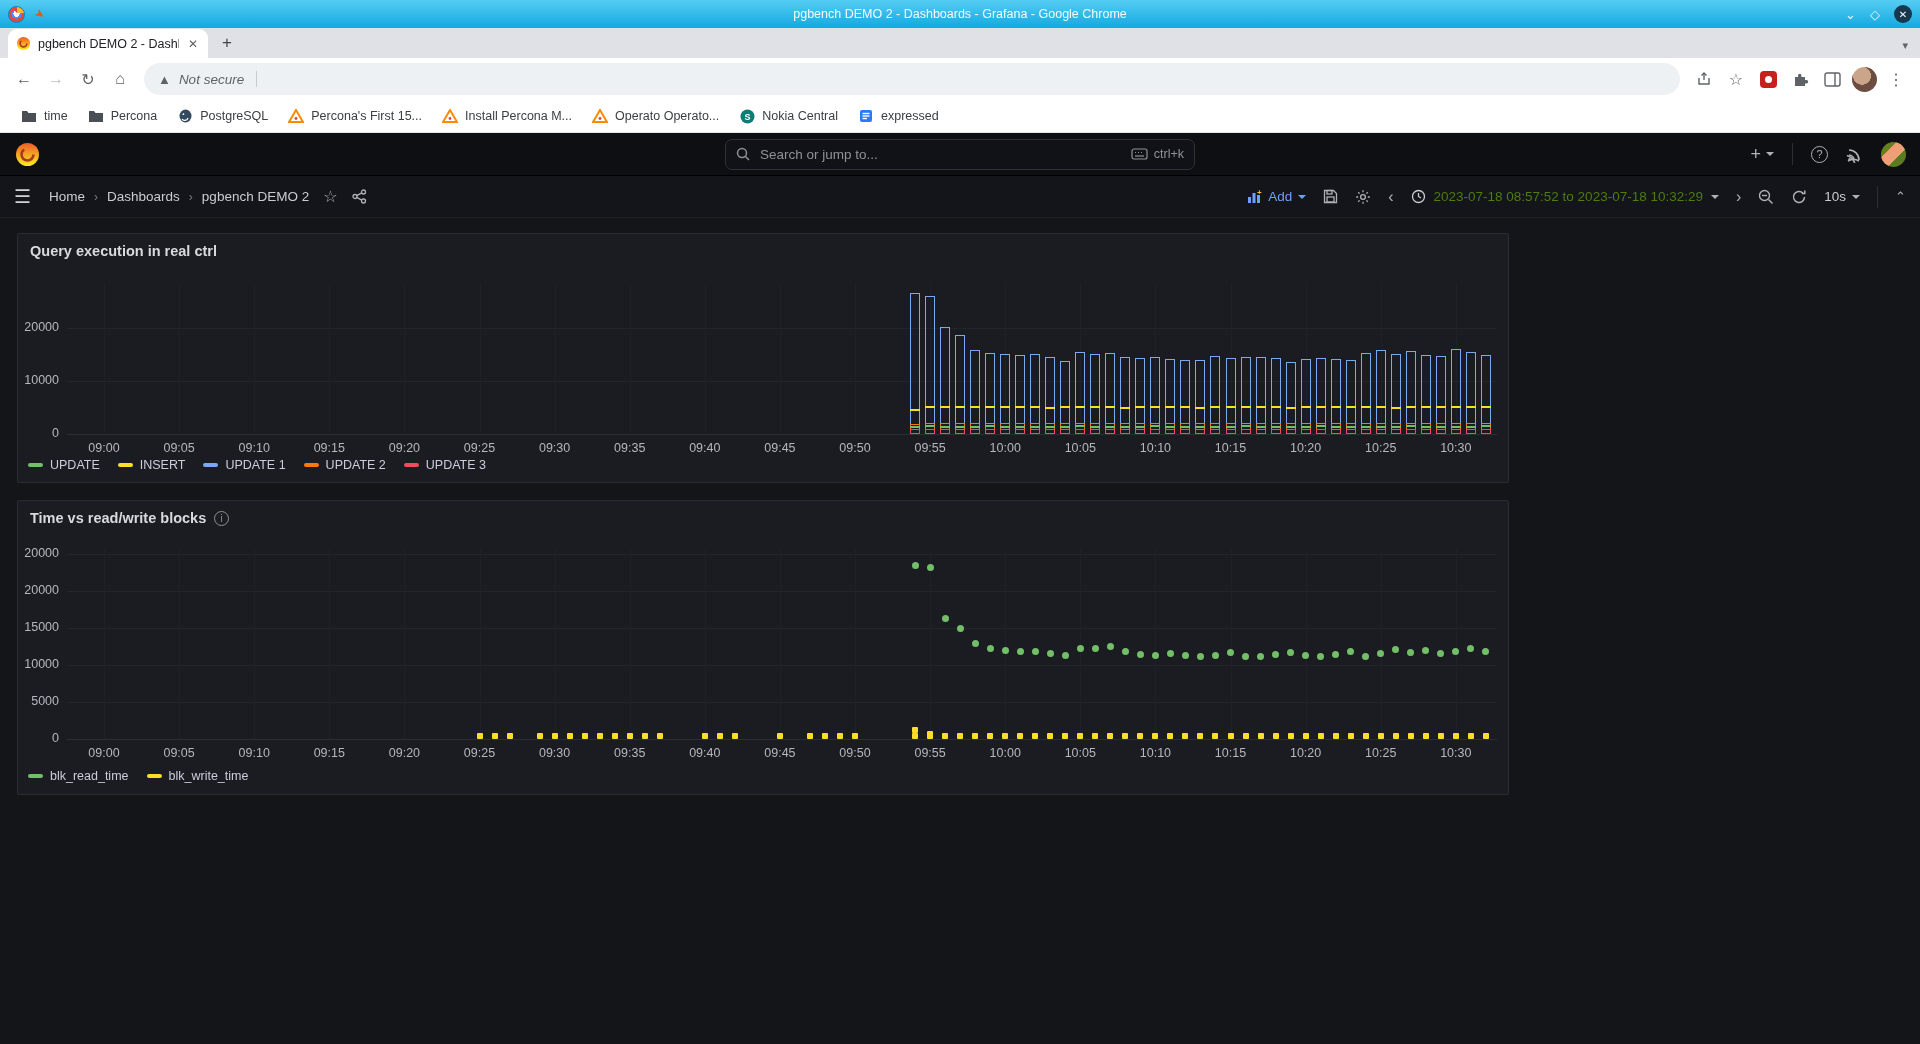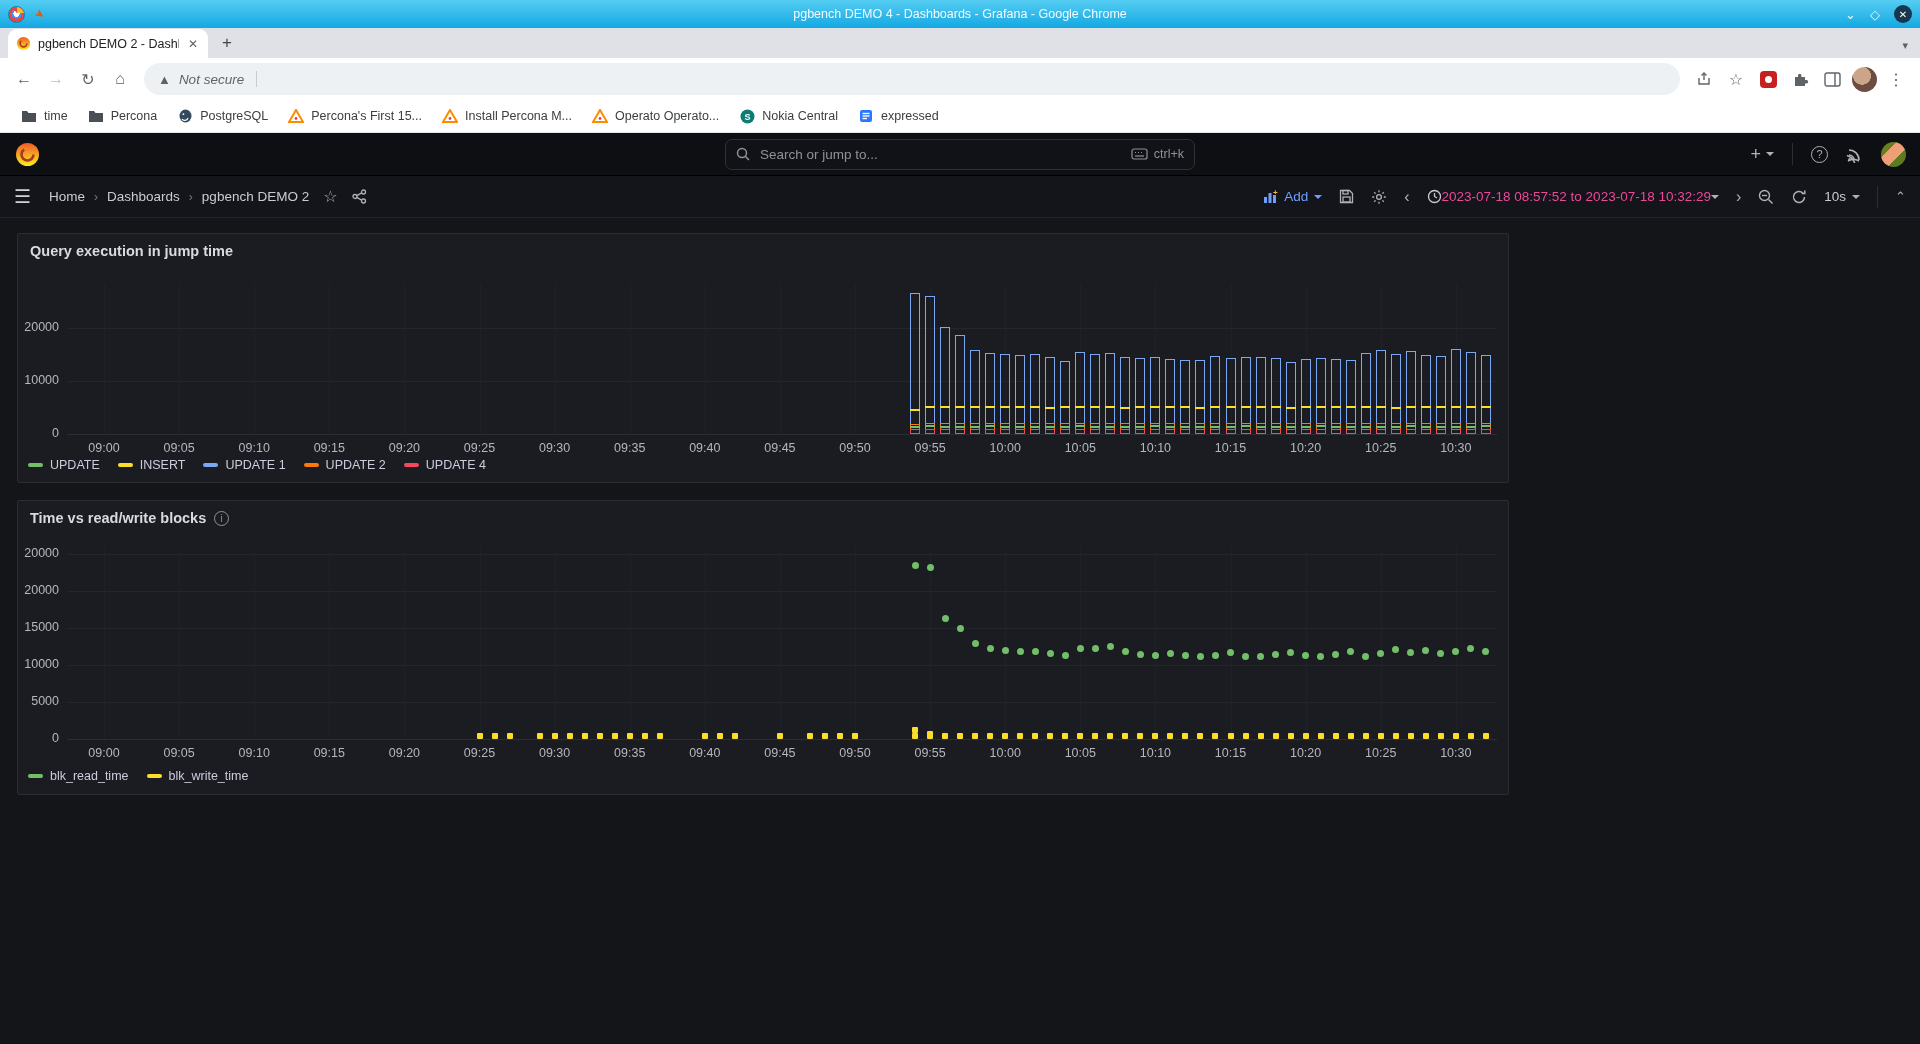--- a/index.html
+++ b/index.html
@@ -78,21 +78,21 @@
   .g-breadcrumb { height:42px; background:#14151a; border-bottom:1px solid #202228;
     display:flex; align-items:center; padding:0 14px; }
   .hamburger { color:#d0d2d6; font-size:19px; margin-right:18px; }
   .crumbs { display:flex; align-items:center; gap:9px; font-size:13.5px; color:#cbccd2; }
   .crumb-sep { color:#74787f; font-size:12px; }
   .bc-ic { color:#aeb1b6; margin-left:14px; font-size:14px; display:flex; align-items:center;}
   .g-actions { margin-left:auto; display:flex; align-items:center; gap:17px; color:#aeb1b6; }
   .add-group { display:flex; align-items:center; gap:6px; color:#6e9fff; font-size:13.5px; font-weight:500;}
   .caret { width:0; height:0; border-left:4px solid transparent; border-right:4px solid transparent;
     border-top:4px solid currentColor; display:inline-block; }
-  .time-group { display:flex; align-items:center; gap:0; color:#ec4899; font-size:13.5px; }
+  .time-group { display:flex; align-items:center; gap:8px; color:#4d7c0f; font-size:13.5px; }
   .chev { font-size:16px; color:#aeb1b6; }
   .refresh-group { display:flex; align-items:center; gap:6px; font-size:13.5px; color:#c9cbd0; }
   .kiosk { color:#aeb1b6; font-size:13px; }
 
   
   .dashboard { position:relative; height:826px; }
   .panel { position:absolute; background:#1a1c22; border:1px solid #2a2d34; border-radius:2px; }
   #panel1 { left:17px; top:15px; width:1492px; height:250px; }
   #panel2 { left:17px; top:282px; width:1492px; height:295px; }
   .panel-title { position:absolute; top:9px; left:12px; font-size:14.5px; font-weight:600;
@@ -113,21 +113,21 @@
   .swatch { width:15px; height:4px; border-radius:2px; }
 
   svg { display:block; }
 </style>
 </head>
 <body>
 
 <div class="titlebar">
   <span class="chrome-ball"></span>
   <span class="pin-icon">➤</span>
-  <span class="win-title">pgbench DEMO 4 - Dashboards - Grafana - Google Chrome</span>
+  <span class="win-title">pgbench DEMO 2 - Dashboards - Grafana - Google Chrome</span>
   <span class="win-controls">
     <span class="win-btn">⌄</span>
     <span class="win-btn">◇</span>
     <span class="win-close">✕</span>
   </span>
 </div>
 
 <div class="tabstrip">
   <div class="tab">
     <svg width="15" height="15" viewBox="0 0 16 16">
@@ -375,21 +375,21 @@
       </span>
       <span class="g-divider"></span>
       <span class="kiosk">⌃</span>
     </div>
   </div>
 
   <div class="dashboard">
 
     <div class="panel" id="panel1">
       <div class="panel-title">
-        <span>Query execution in jump time</span>
+        <span>Query execution in real ctrl</span>
       </div>
       <div class="plot" id="plot1">
           <div class="hgrid" style="top: 150px; background: rgb(43, 46, 53);"></div>
           <div class="ylab" style="left: -58px; top: 142px;">0</div>
           <div class="hgrid" style="top: 96.9965px; background: rgb(35, 38, 45);"></div>
           <div class="ylab" style="left: -58px; top: 88.9965px;">10000</div>
           <div class="hgrid" style="top: 43.9929px; background: rgb(35, 38, 45);"></div>
           <div class="ylab" style="left: -58px; top: 35.9929px;">20000</div>
           <div class="vgrid" style="left: 37px;"></div>
           <div class="xlab" style="left: 11px; top: 157px;">09:00</div>
@@ -637,21 +637,21 @@
           <span class="legend-item">
             <span class="swatch" style="background:#7aa8f2"></span>
             <span>UPDATE 1</span>
           </span>
           <span class="legend-item">
             <span class="swatch" style="background:#ff780a"></span>
             <span>UPDATE 2</span>
           </span>
           <span class="legend-item">
             <span class="swatch" style="background:#f2495c"></span>
-            <span>UPDATE 4</span>
+            <span>UPDATE 3</span>
           </span>
         </div>
     </div>
 
     <div class="panel" id="panel2">
       <div class="panel-title">
         <span>Time vs read/write blocks</span>
         <span class="info-circle">i</span>
       </div>
       <div class="plot" id="plot2">

